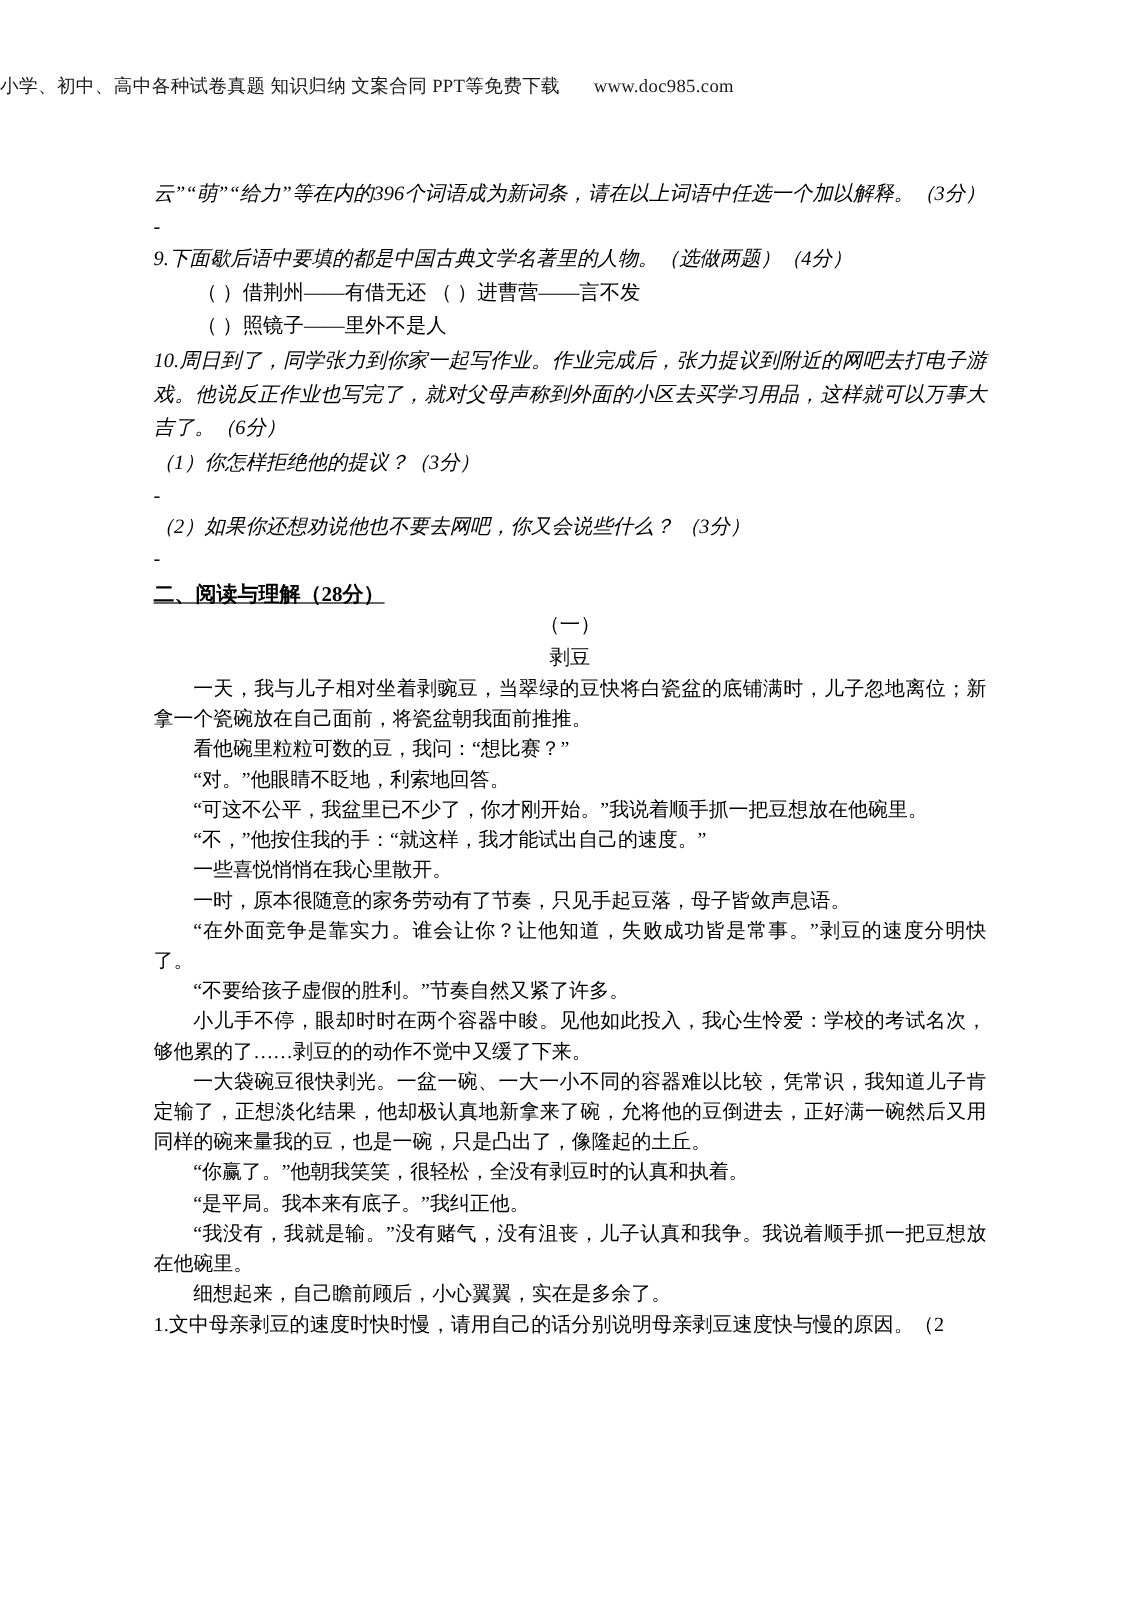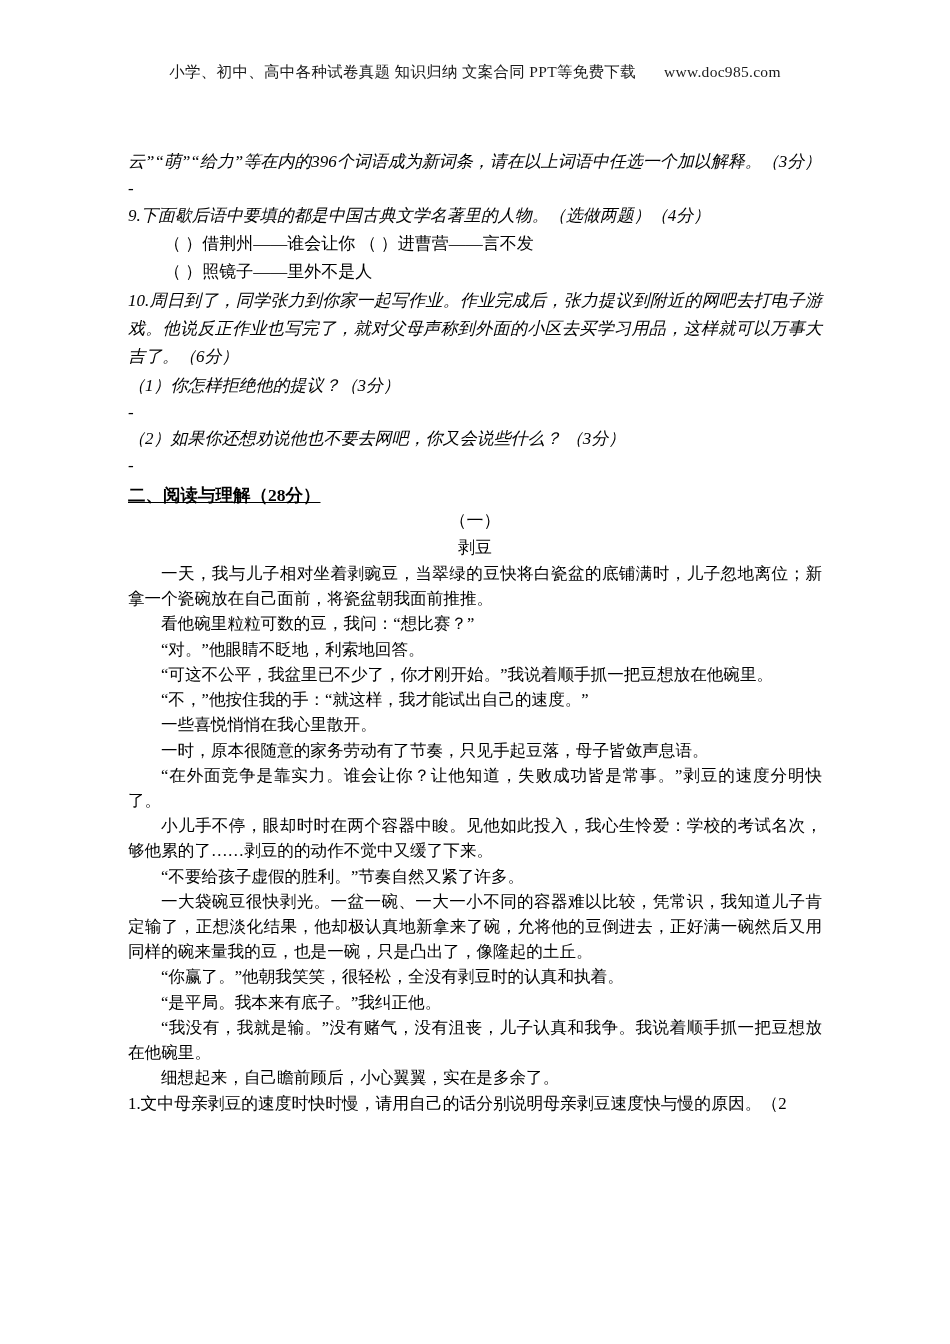--- a/index.html
+++ b/index.html
@@ -20,21 +20,20 @@
     width: 950px;
     height: 1344px;
     box-sizing: border-box;
     padding: 0 128px 0 128px;
   }
   .watermark {
     position: absolute;
     top: 62px;
     left: 0;
     width: 950px;
-    text-align: center;
     font-family: "Liberation Serif", "DejaVu Serif", serif;
     font-size: 15.5px;
     color: #1a1a1a;
     letter-spacing: 0.3px;
   }
   .watermark .wm-url {
     margin-left: 28px;
   }
   .content {
     position: absolute;
@@ -95,21 +94,21 @@
   </div>
 
   <div class="content">
 
     <p class="q-line">云”“萌”“给力”等在内的396个词语成为新词条，请在以上词语中任选一个加以解释。（3分）</p>
 
     <div class="tiny-dash">-</div>
 
     <p class="q-line">9.下面歇后语中要填的都是中国古典文学名著里的人物。（选做两题）（4分）</p>
 
-    <div class="idiom-row">（     ）借荆州——谁会让你  （     ）进曹营——言不发</div>
+    <div class="idiom-row">（     ）借荆州——有借无还  （     ）进曹营——言不发</div>
     <div class="idiom-row">（     ）照镜子——里外不是人</div>
 
     <p class="q-line">10.周日到了，同学张力到你家一起写作业。作业完成后，张力提议到附近的网吧去打电子游戏。他说反正作业也写完了，就对父母声称到外面的小区去买学习用品，这样就可以万事大吉了。（6分）</p>
 
     <p class="q-line">（1）你怎样拒绝他的提议？（3分）</p>
 
     <div class="tiny-dash">-</div>
 
     <p class="q-line">（2）如果你还想劝说他也不要去网吧，你又会说些什么？ （3分）</p>
 
@@ -123,22 +122,22 @@
     <div class="center">剥豆</div>
 
     <p class="body-text ind">一天，我与儿子相对坐着剥豌豆，当翠绿的豆快将白瓷盆的底铺满时，儿子忽地离位；新拿一个瓷碗放在自己面前，将瓷盆朝我面前推推。</p>
     <p class="body-text ind">看他碗里粒粒可数的豆，我问：“想比赛？”</p>
     <p class="body-text ind">“对。”他眼睛不眨地，利索地回答。</p>
     <p class="body-text ind">“可这不公平，我盆里已不少了，你才刚开始。”我说着顺手抓一把豆想放在他碗里。</p>
     <p class="body-text ind">“不，”他按住我的手：“就这样，我才能试出自己的速度。”</p>
     <p class="body-text ind">一些喜悦悄悄在我心里散开。</p>
     <p class="body-text ind">一时，原本很随意的家务劳动有了节奏，只见手起豆落，母子皆敛声息语。</p>
     <p class="body-text ind">“在外面竞争是靠实力。谁会让你？让他知道，失败成功皆是常事。”剥豆的速度分明快了。</p>
+    <p class="body-text ind">“不要给孩子虚假的胜利。”节奏自然又紧了许多。</p>
     <p class="body-text ind">小儿手不停，眼却时时在两个容器中睃。见他如此投入，我心生怜爱：学校的考试名次，够他累的了……剥豆的的动作不觉中又缓了下来。</p>
-    <p class="body-text ind">“不要给孩子虚假的胜利。”节奏自然又紧了许多。</p>
     <p class="body-text ind">一大袋碗豆很快剥光。一盆一碗、一大一小不同的容器难以比较，凭常识，我知道儿子肯定输了，正想淡化结果，他却极认真地新拿来了碗，允将他的豆倒进去，正好满一碗然后又用同样的碗来量我的豆，也是一碗，只是凸出了，像隆起的土丘。</p>
     <p class="body-text ind">“你赢了。”他朝我笑笑，很轻松，全没有剥豆时的认真和执着。</p>
     <p class="body-text ind">“是平局。我本来有底子。”我纠正他。</p>
     <p class="body-text ind">“我没有，我就是输。”没有赌气，没有沮丧，儿子认真和我争。我说着顺手抓一把豆想放在他碗里。</p>
     <p class="body-text ind">细想起来，自己瞻前顾后，小心翼翼，实在是多余了。</p>
 
     <p class="lastline">1.文中母亲剥豆的速度时快时慢，请用自己的话分别说明母亲剥豆速度快与慢的原因。（2</p>
 
   </div>
 </div>

